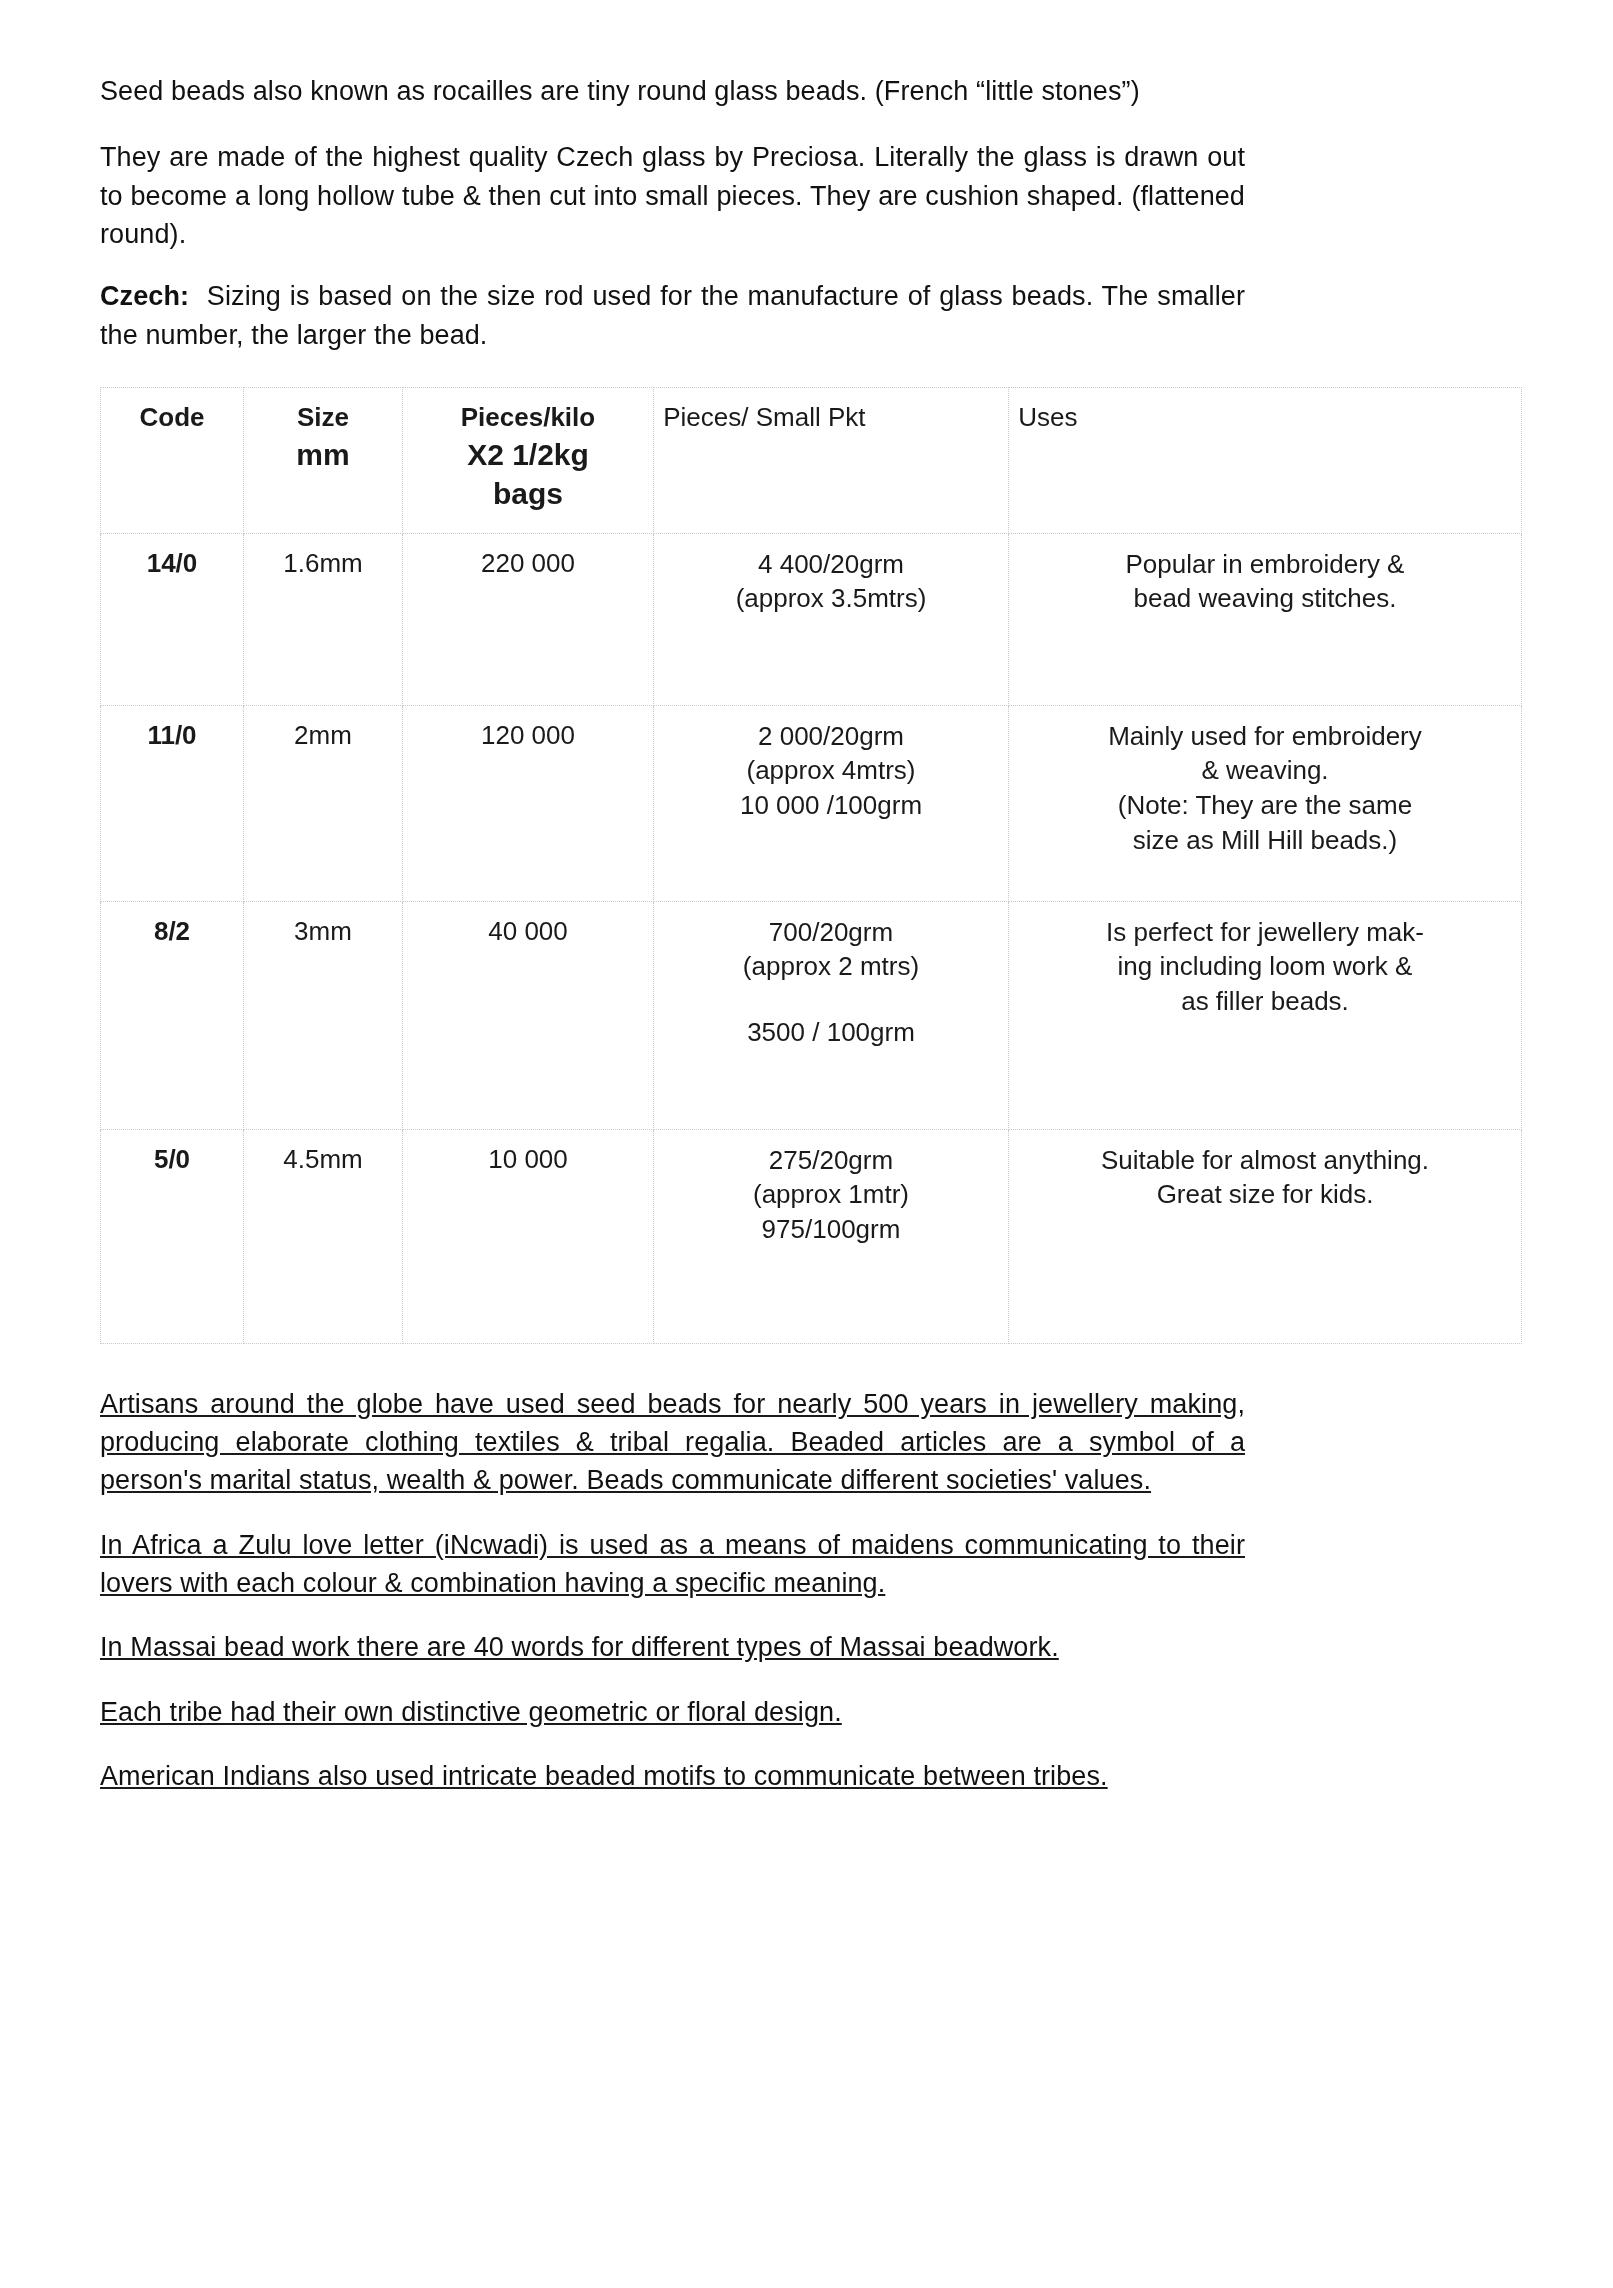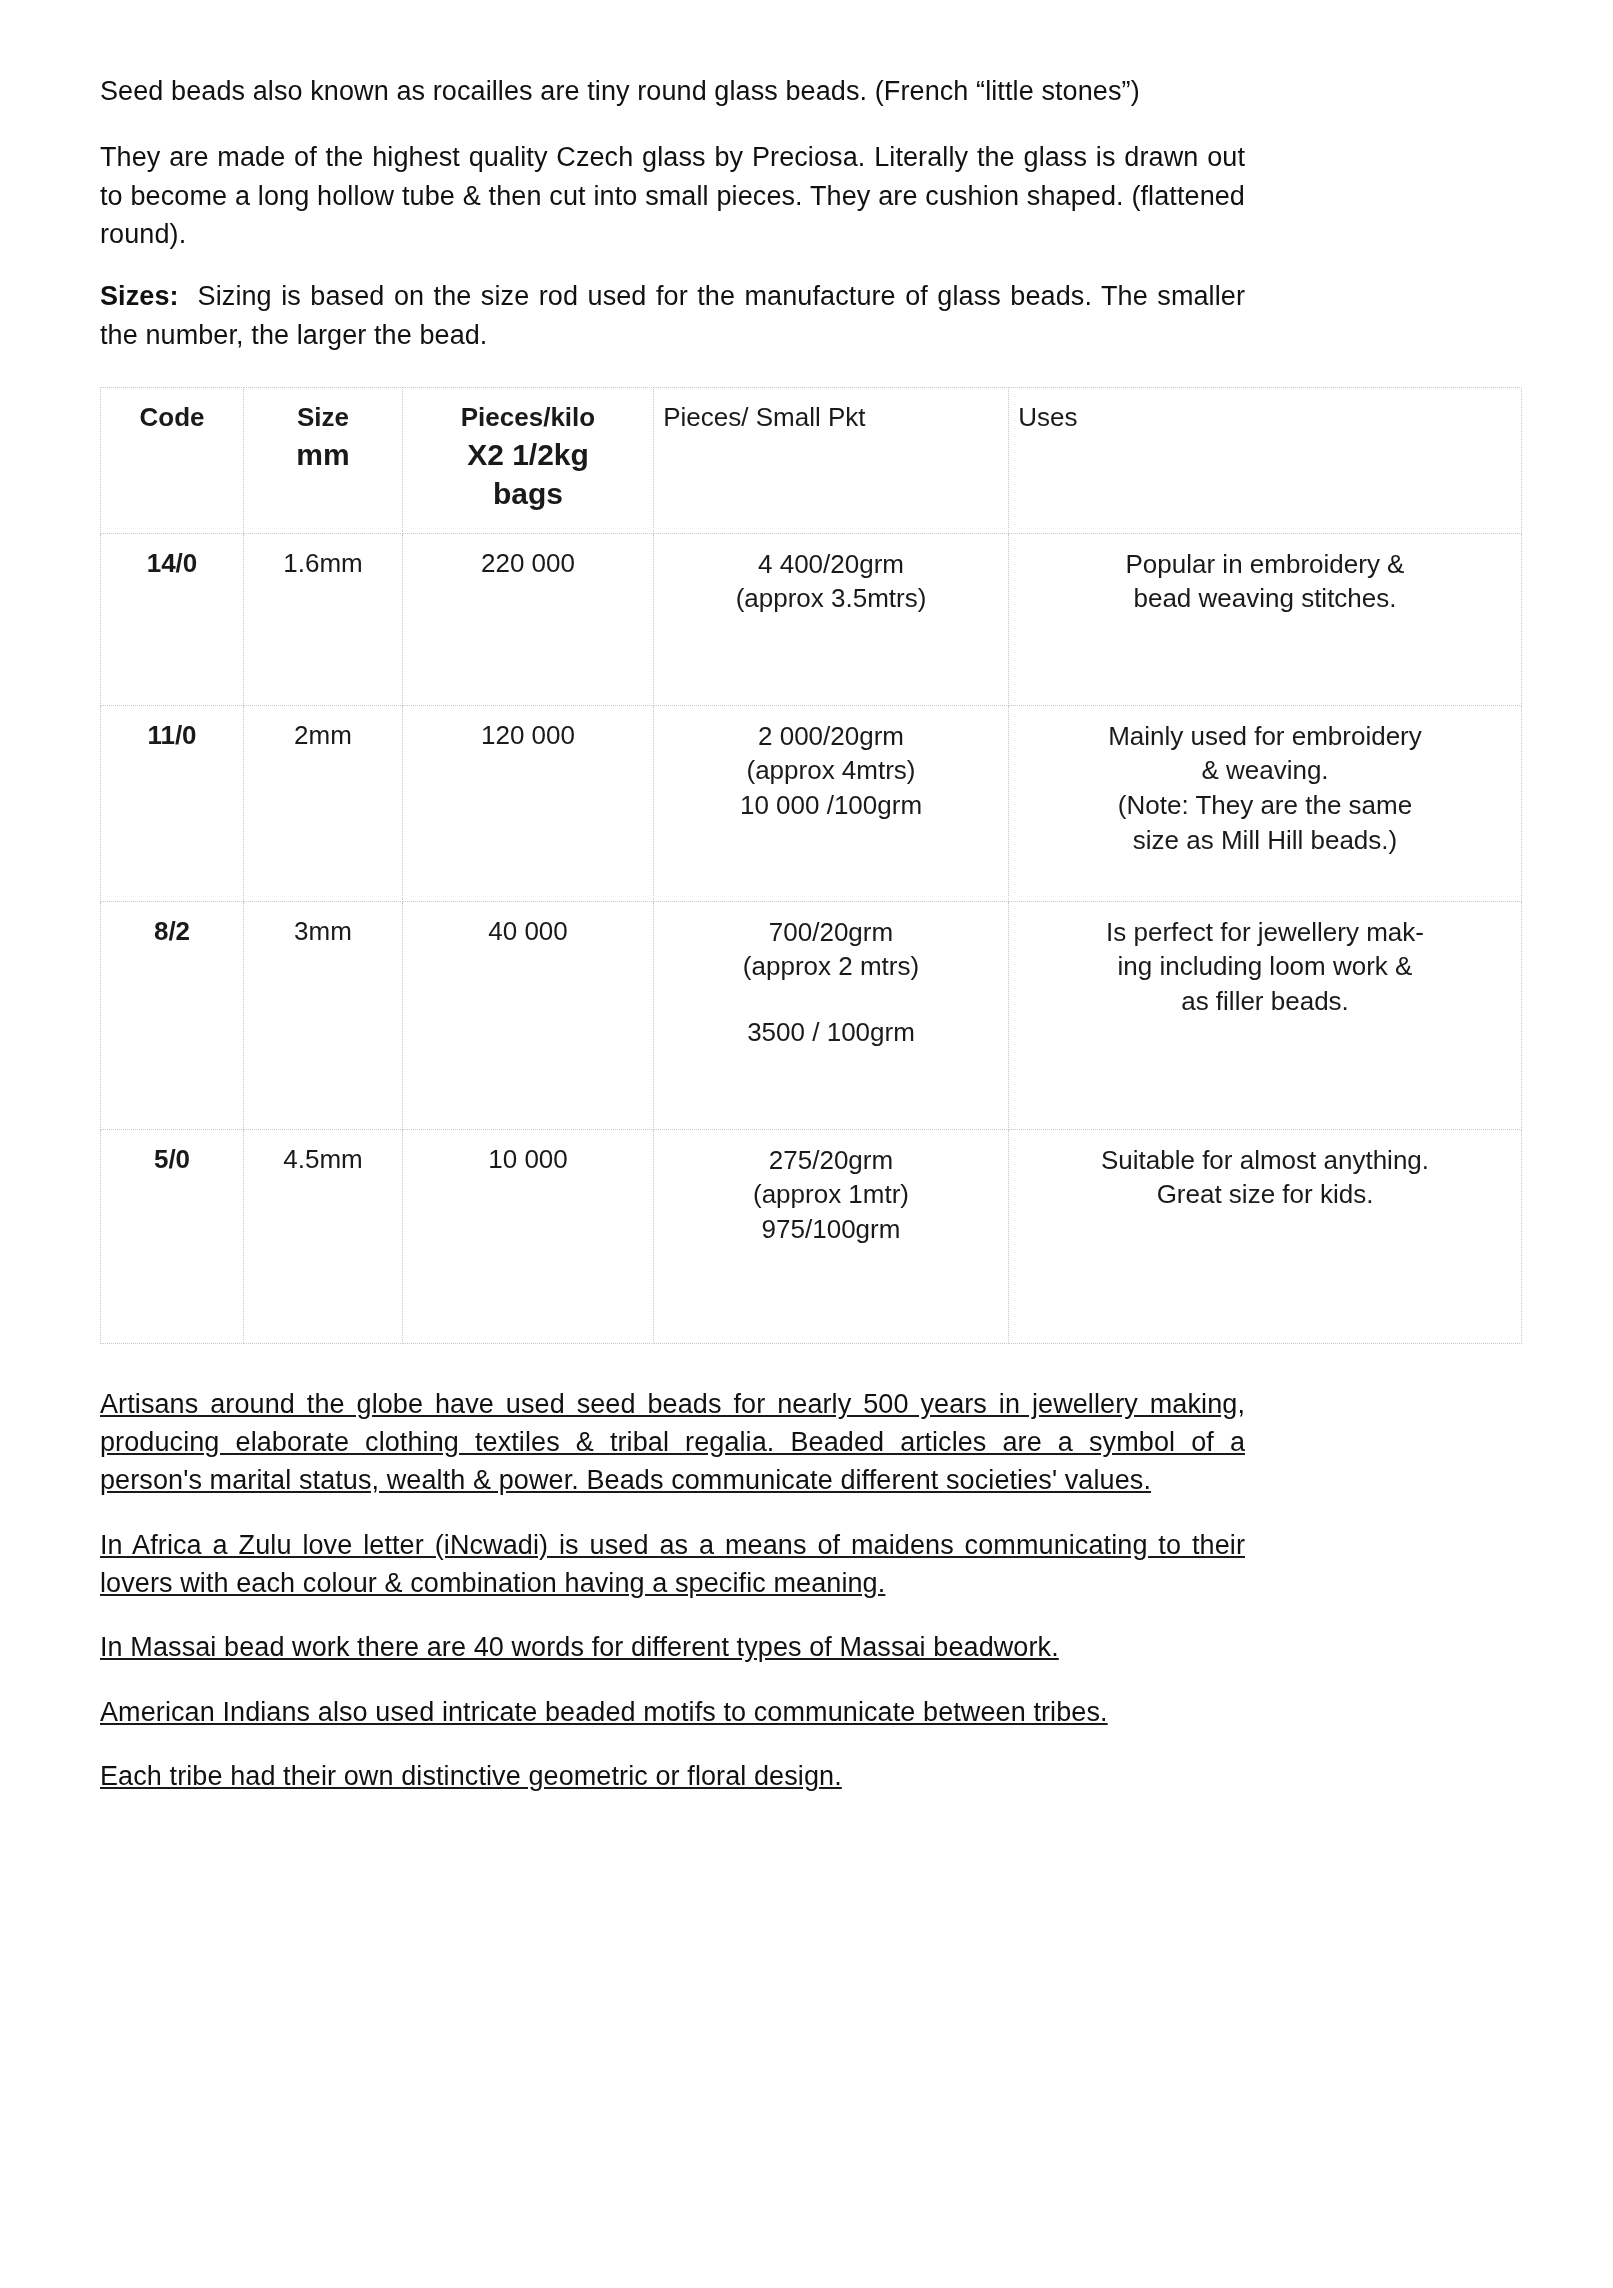--- a/index.html
+++ b/index.html
@@ -120,21 +120,21 @@
   .tail .para { margin-bottom: 26px; }
 </style>
 </head>
 <body>
 
 <div class="page">
 
   <div class="intro-block">
     <p class="para first">Seed beads also known as rocailles are tiny round glass beads. (French “little stones”)</p>
     <p class="para">They are made of the highest quality Czech glass by Preciosa. Literally the glass is drawn out to become a long hollow tube &amp; then cut into small pieces. They are cushion shaped. (flattened round).</p>
-    <p class="para"><strong>Sizes:</strong>&nbsp; <span>Sizing is based on the size rod used for the manufacture of glass beads. The smaller the number, the larger the bead.</span></p>
+    <p class="para"><strong>Czech:</strong>&nbsp; <span>Sizing is based on the size rod used for the manufacture of glass beads. The smaller the number, the larger the bead.</span></p>
   </div>
 
   <table class="beads">
     <colgroup>
       <col class="c-code">
       <col class="c-size">
       <col class="c-pieces">
       <col class="c-pkt">
       <col class="c-uses">
     </colgroup>
@@ -219,18 +219,18 @@
         </td>
       </tr>
 
     </tbody>
   </table>
 
   <div class="tail">
     <p class="para">Artisans around the globe have used seed beads for nearly 500 years in jewellery making, producing elaborate clothing textiles &amp; tribal regalia. Beaded articles are a symbol of a person's marital status, wealth &amp; power. Beads communicate different societies' values.</p>
     <p class="para">In Africa a Zulu love letter (iNcwadi) is used as a means of maidens communicating to their lovers with each colour &amp; combination having a specific meaning.</p>
     <p class="para">In Massai bead work there are 40 words for different types of Massai beadwork.</p>
+    <p class="para">Each tribe had their own distinctive geometric or floral design.</p>
     <p class="para">American Indians also used intricate beaded motifs to communicate between tribes.</p>
-    <p class="para">Each tribe had their own distinctive geometric or floral design.</p>
   </div>
 
 </div>
 
 
 </body></html>

